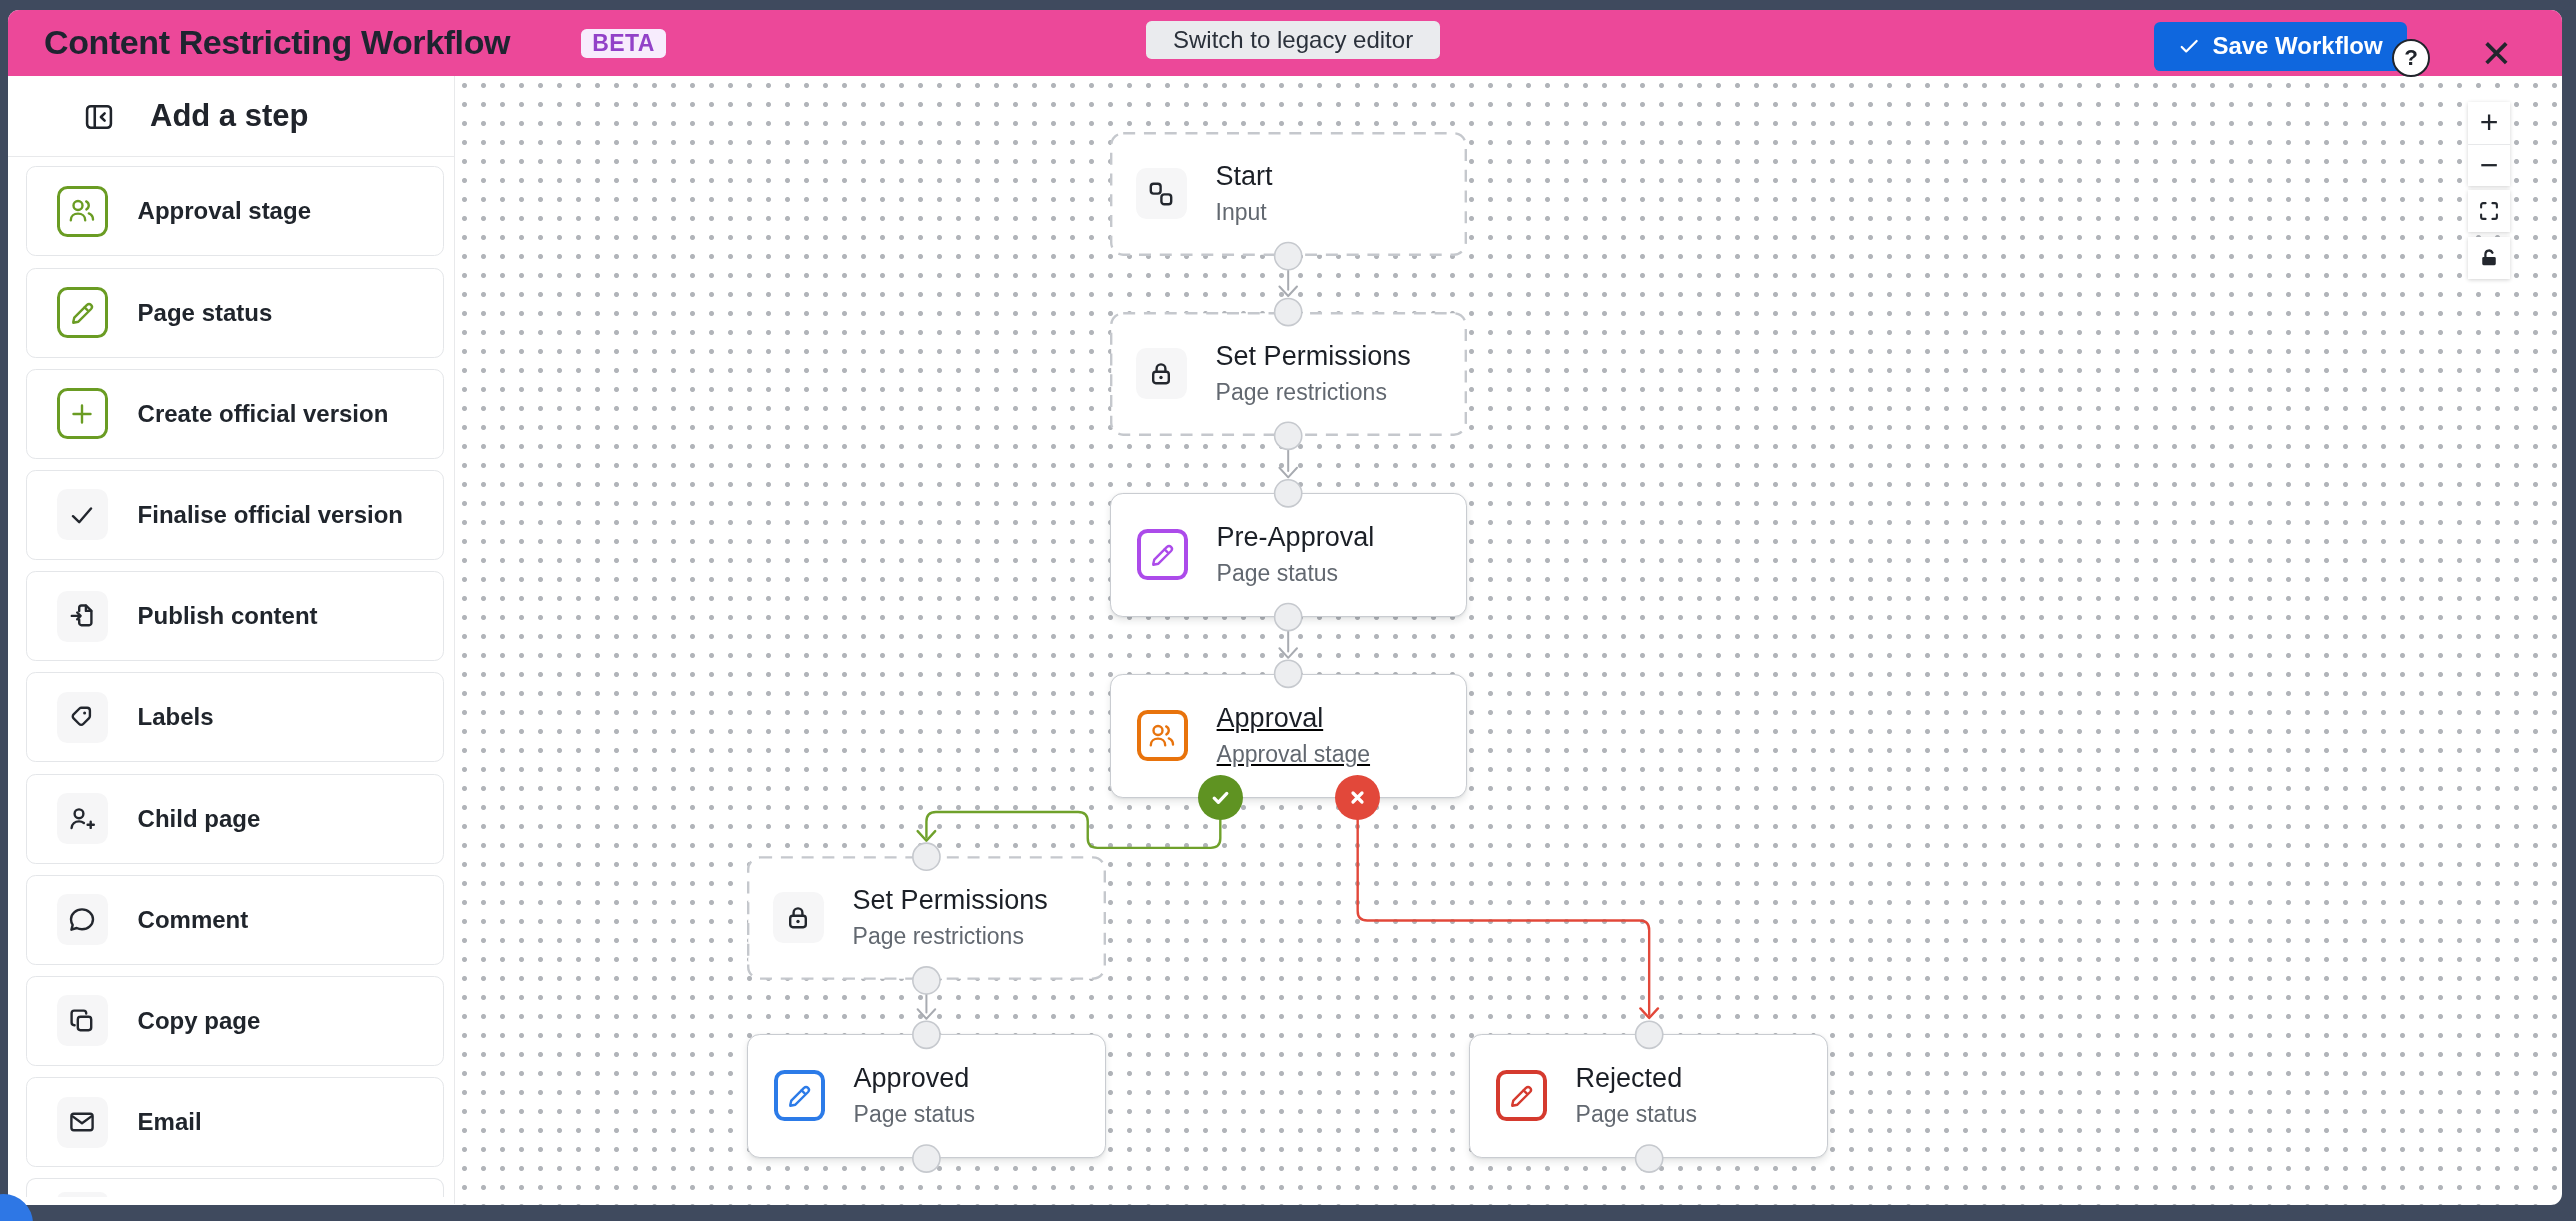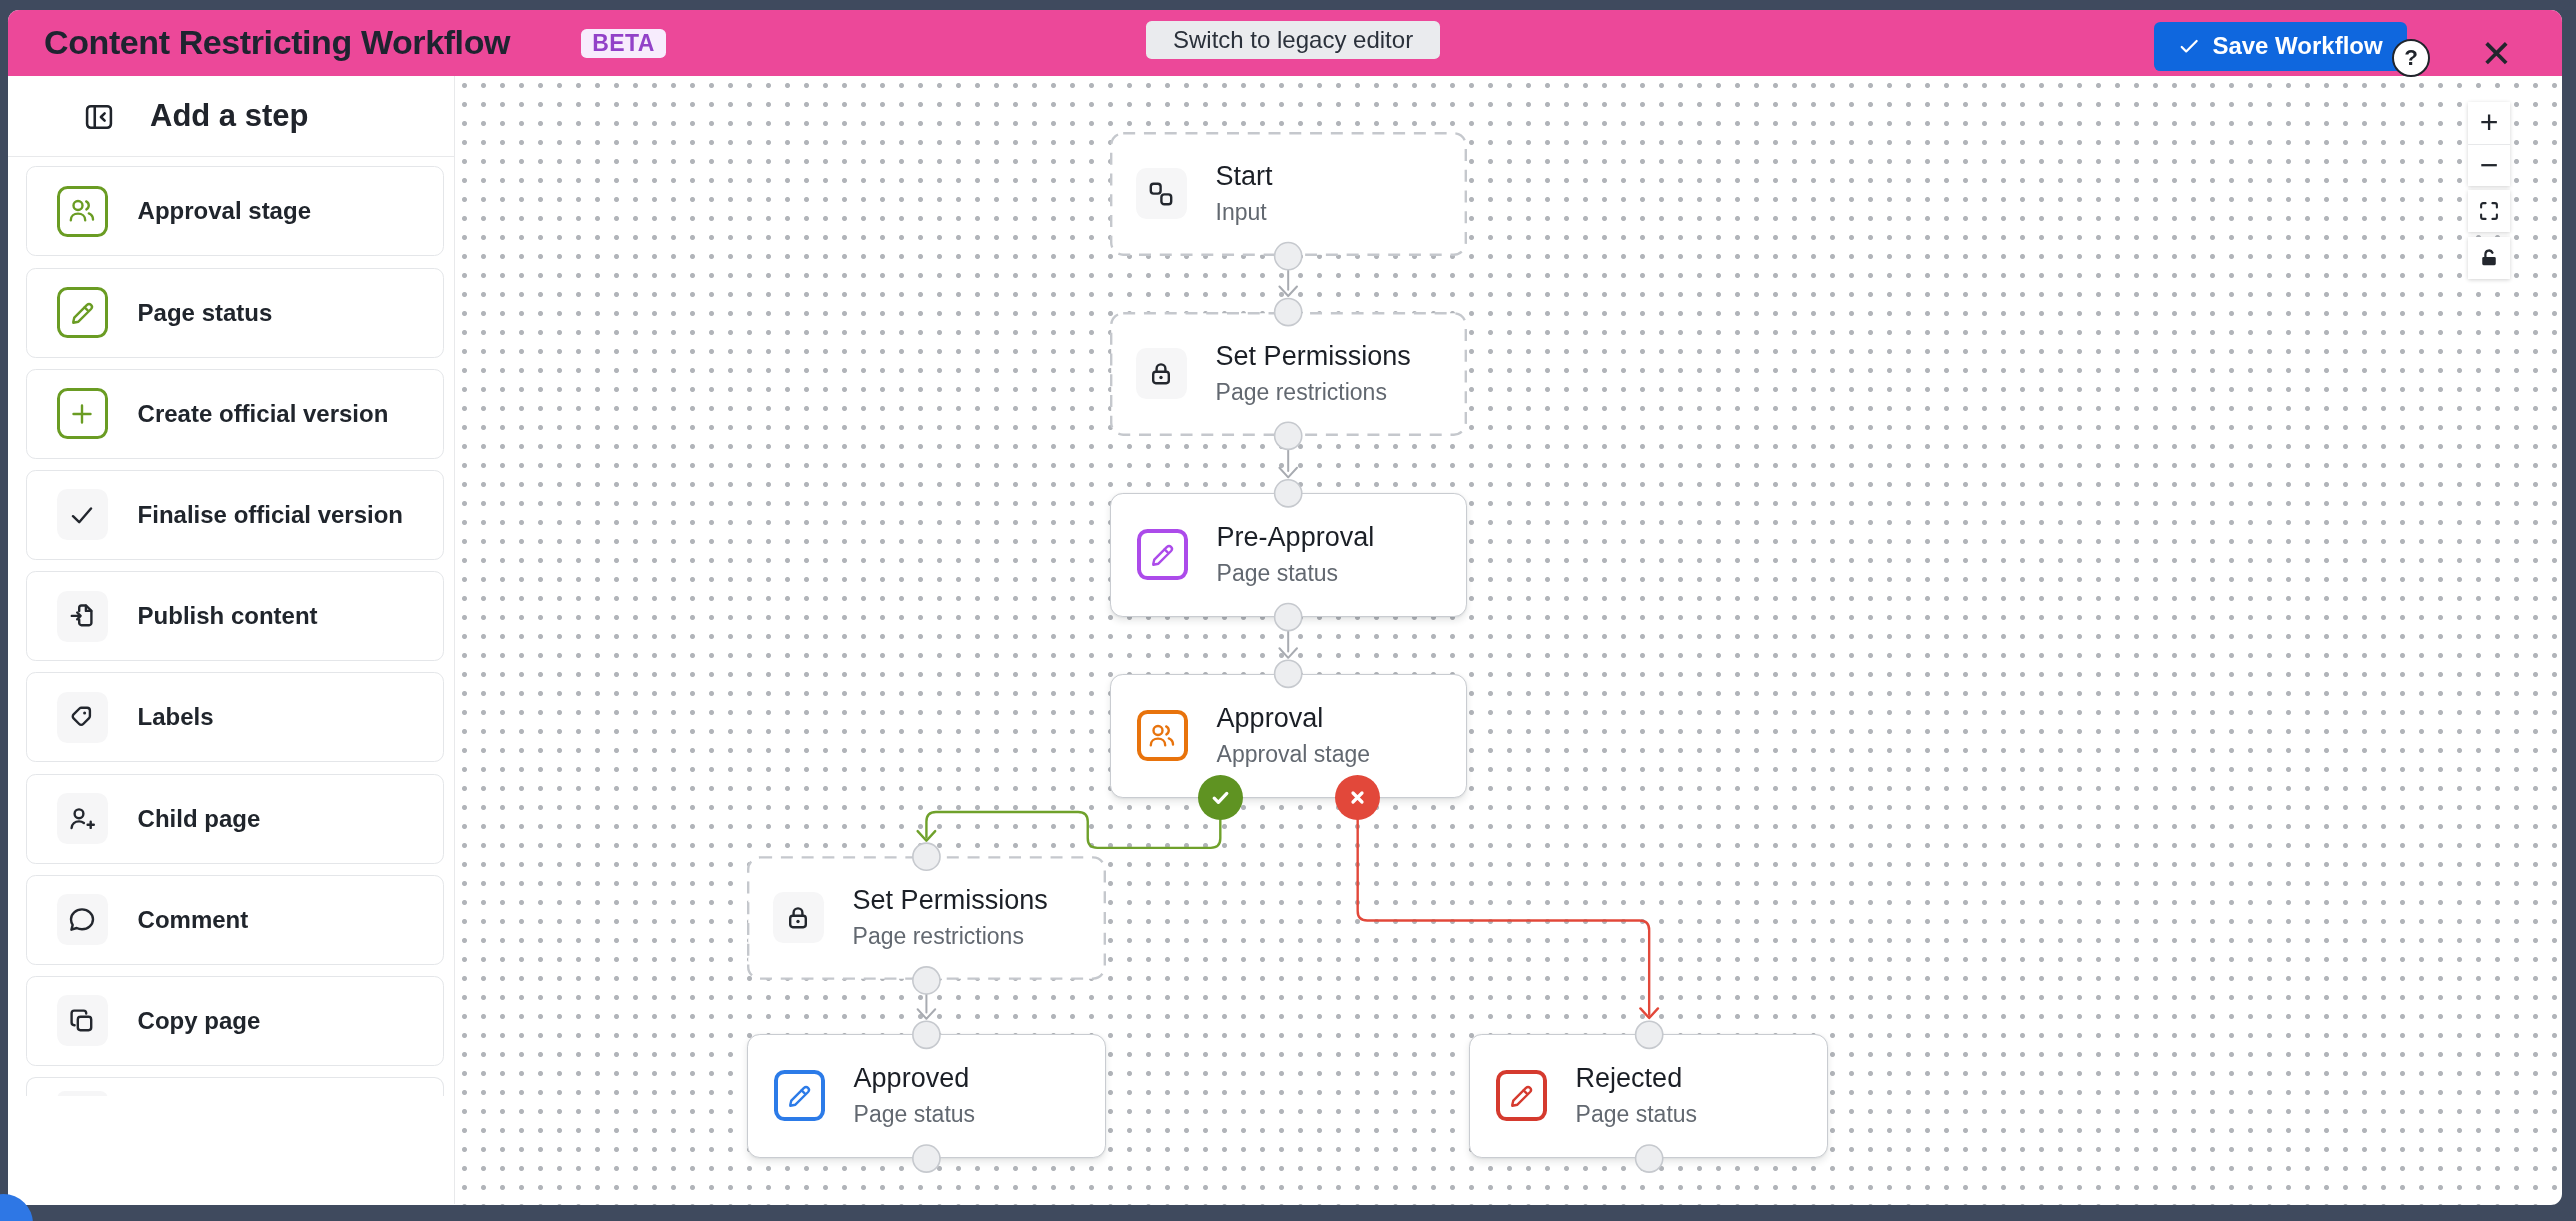--- a/index.html
+++ b/index.html
@@ -115,21 +115,21 @@
           <path d="M7.3 24.7 l1-4.1 L21 7.9 a2.9 2.9 0 0 1 4.1 4.1 L12.4 24.7 l-5.1 1z"></path>
           <path d="M18.6 10.3 l3.1 3.1"></path>
         </svg>
     </span>
     <div class="texts">
       <div class="node-title">Pre-Approval</div>
       <div class="node-sub">Page status</div>
     </div>
   </div>
 
-  <div class="node solid" style="left:1102px; top:664px;">
+  <div class="node solid" style="left:1102px; top:664px;text-decoration:underline;">
     <span class="icon-box icon-orange-outline">
       <svg viewBox="0 0 32 32" fill="none" stroke="currentColor" stroke-width="2.4" stroke-linecap="round" stroke-linejoin="round">
           <circle cx="12" cy="10.5" r="4.5"></circle>
           <path d="M4.8 25.2 c0-4 3.2-6.6 7.2-6.6 s7.2 2.6 7.2 6.6"></path>
           <path d="M20.2 6.4 a4.5 4.5 0 0 1 .2 8"></path>
           <path d="M22.8 18.4 c2.6 1 4.2 3.1 4.2 6.2"></path>
         </svg>
     </span>
     <div class="texts">
       <div class="node-title">Approval</div>
@@ -349,20 +349,29 @@
       <div class="step-card">
         <span class="icon-box icon-gray">
           <svg viewBox="0 0 32 32" fill="none" stroke="currentColor" stroke-width="2.4" stroke-linecap="round" stroke-linejoin="round">
               <rect x="11.8" y="11.8" width="13.4" height="13.4" rx="2.6"></rect>
               <path d="M8.6 20.2 H8.2 A2.6 2.6 0 0 1 5.6 17.6 V8.2 a2.6 2.6 0 0 1 2.6 -2.6 h9.4 a2.6 2.6 0 0 1 2.6 2.6 v.4"></path>
             </svg>
         </span>
         <span class="step-label">Copy page</span>
       </div>
 
+      <div class="step-card">
+        <span class="icon-box icon-gray">
+          <svg viewBox="0 0 32 32" fill="none" stroke="currentColor" stroke-width="2.4" stroke-linecap="round" stroke-linejoin="round">
+              <rect x="5.4" y="7.8" width="21.2" height="16.4" rx="2.4"></rect>
+              <path d="M6.6 10.4 L16 17.3 25.4 10.4"></path>
+            </svg>
+        </span>
+        <span class="step-label">Email</span>
+      </div>
 
       <div class="step-card partial">
         <span class="partial-icon"></span>
       </div>
 
     </div>
   </aside>
 
   <header class="topbar">
     <h1 class="page-title">Content Restricting Workflow</h1>

